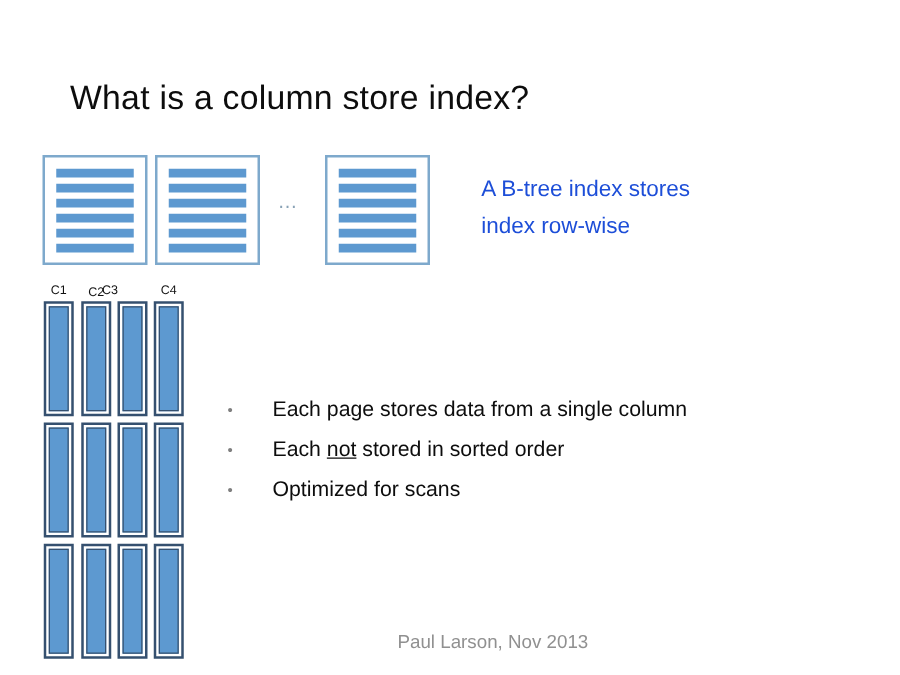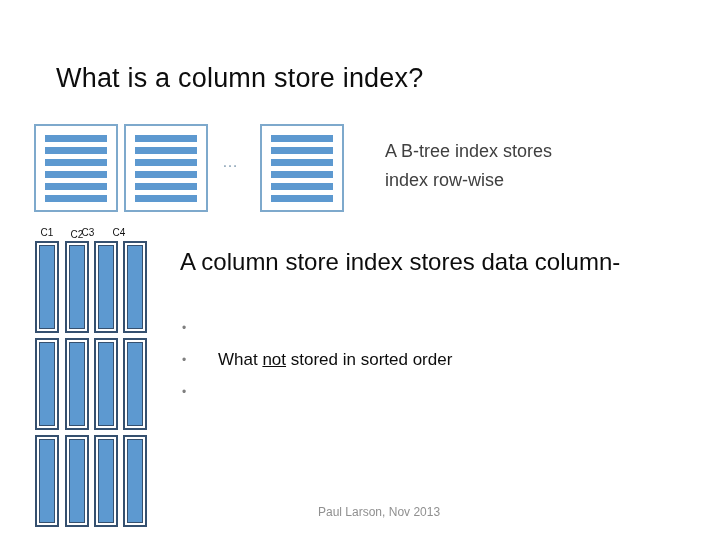--- a/index.html
+++ b/index.html
@@ -19,27 +19,27 @@
   }
   .page-box.b1{left:34px;}
   .page-box.b2{left:124px;}
   .page-box.b3{left:260px;}
   .stripe{height:7px;background:#5d99d0;}
   .ellipsis{
     position:absolute;left:222px;top:153px;font-size:16px;color:#89a2b6;
     letter-spacing:1px;
   }
   .btree-caption{
-    position:absolute;left:385px;top:137px;font-size:18px;line-height:29px;color:#404040;
+    position:absolute;left:385px;top:137px;font-size:18px;line-height:29px;color:#1d4ed8;
   }
   
   .col-label{
     position:absolute;top:227px;width:24px;text-align:center;font-size:10px;color:#111;
   }
-  .lab1{left:35px;} .lab2{left:65px;top:229px;} .lab3{left:76px;} .lab4{left:107px;}
+  .lab1{left:35px;} .lab2{left:65px;top:229px;} .lab3{left:76px;} .lab4{left:123px;}
   .column{position:absolute;top:241px;width:24px;}
   .c1{left:35px;} .c2{left:65px;} .c3{left:94px;} .c4{left:123px;}
   .segment{
     height:92px;box-sizing:border-box;border:2px solid #35506f;background:#fff;
     padding:2px;margin-bottom:5px;
   }
   .segment-inner{
     width:100%;height:100%;box-sizing:border-box;
     background:#5d99d0;border:1px solid #35506f;
   }
@@ -48,21 +48,21 @@
     line-height:33px;color:#0d0d0d;
   }
   .bullets{position:absolute;left:182px;top:317px;width:480px;font-size:17px;color:#0d0d0d;}
   .bullet-row{display:flex;align-items:flex-start;margin-bottom:10px;}
   .bullet-dot{
     width:36px;flex:0 0 36px;color:#7f7f7f;font-size:12px;line-height:22px;
   }
   .bullet-text{line-height:22px;}
   .bullet-text .u{text-decoration:underline;}
   .footer-credit{
-    position:absolute;left:318px;top:505px;font-size:12px;color:#909090;
+    position:absolute;left:318px;top:505px;font-size:15px;color:#909090;
   }
   .slide-number{
     position:absolute;left:659px;top:505px;font-size:9.5px;color:#909090;
   }
 </style>
 </head>
 <body>
 
 <div class="slide">
 
@@ -143,32 +143,33 @@
       </div>
     <div class="segment">
         <div class="segment-inner"></div>
       </div>
     <div class="segment">
         <div class="segment-inner"></div>
       </div>
   </div>
 
   <div class="heading">
-    <div>A column store index stores data column-</div>
   </div>
 
   <div class="bullets">
     <div class="bullet-row">
       <div class="bullet-dot">•</div>
+      <div class="bullet-text"><span>Each page stores data from a single column</span><span class="u"></span><span></span></div>
     </div>
     <div class="bullet-row">
       <div class="bullet-dot">•</div>
-      <div class="bullet-text"><span>What </span><span class="u">not</span><span> stored in sorted order</span></div>
+      <div class="bullet-text"><span>Each </span><span class="u">not</span><span> stored in sorted order</span></div>
     </div>
     <div class="bullet-row">
       <div class="bullet-dot">•</div>
+      <div class="bullet-text"><span>Optimized for scans</span><span class="u"></span><span></span></div>
     </div>
   </div>
 
   <div class="footer-credit">Paul Larson, Nov 2013</div>
   <div class="slide-number">8</div>
 
 </div>
 
 </body></html>

